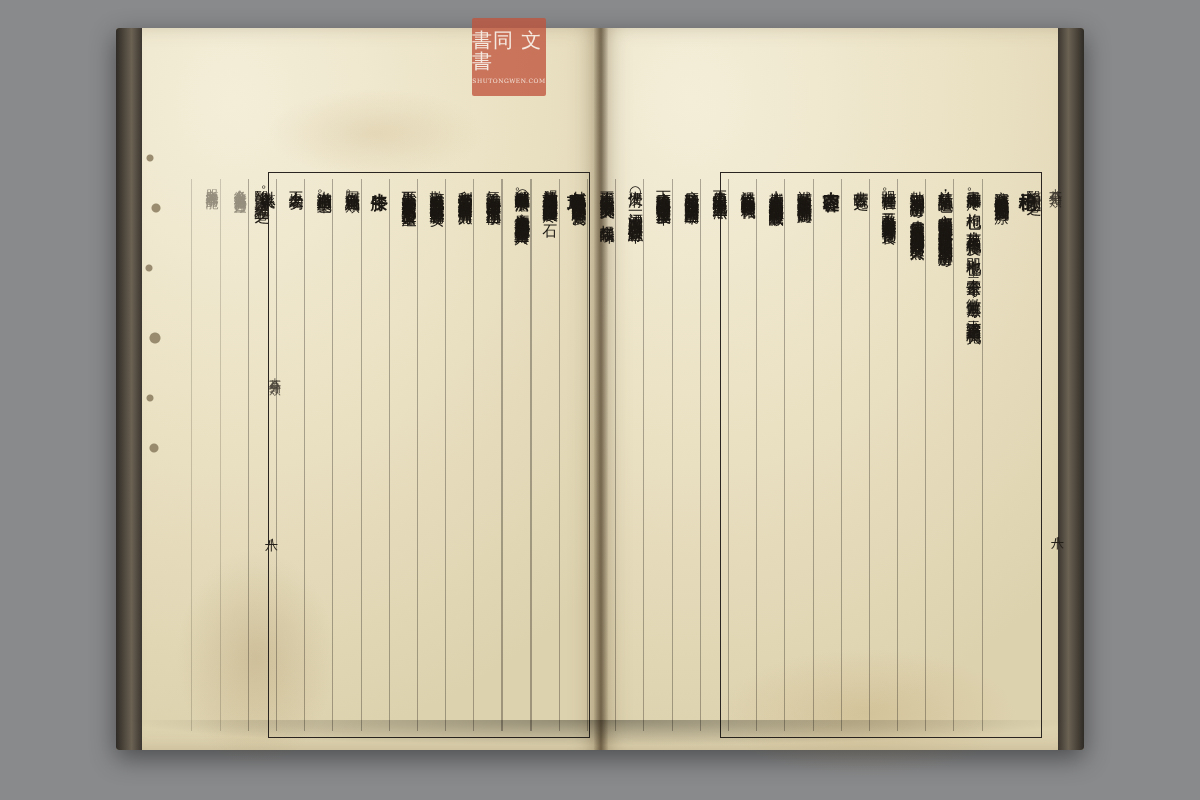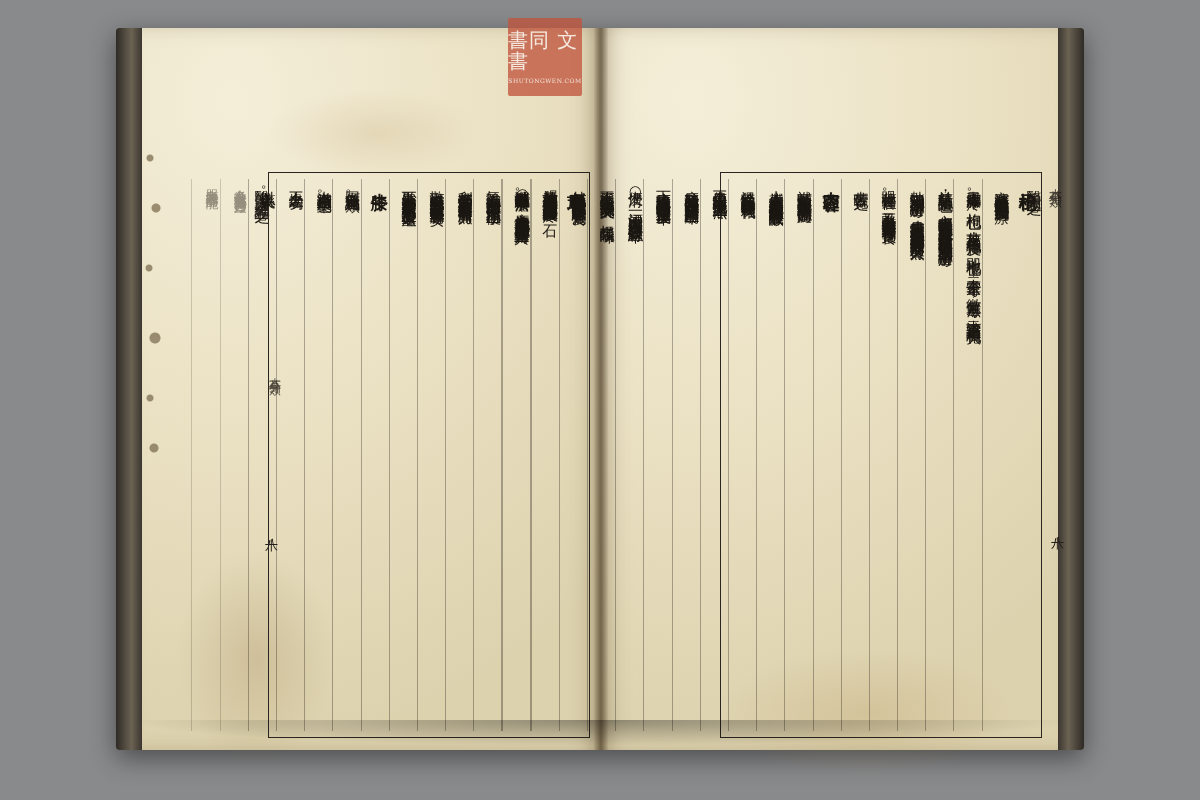--- a/index.html
+++ b/index.html
@@ -142,21 +142,21 @@
     font-family: "DejaVu Serif", serif;
     font-size: 13px;
     color: #241f19;
   }
   .folio.right { left: 932px; top: 498px; }
   .folio.left  { left: 146px; top: 500px; }
 
   
   .seal {
     position: absolute;
-    left: 508px; top: 18px;
+    left: 472px; top: 18px;
     width: 74px; height: 78px;
     background: rgba(192, 84, 62, .78);
     display: flex;
     flex-direction: column;
     align-items: center;
     justify-content: center;
     color: #f5e9df;
     font-family: "DejaVu Serif", serif;
     line-height: 1.05;
     border-radius: 2px;

